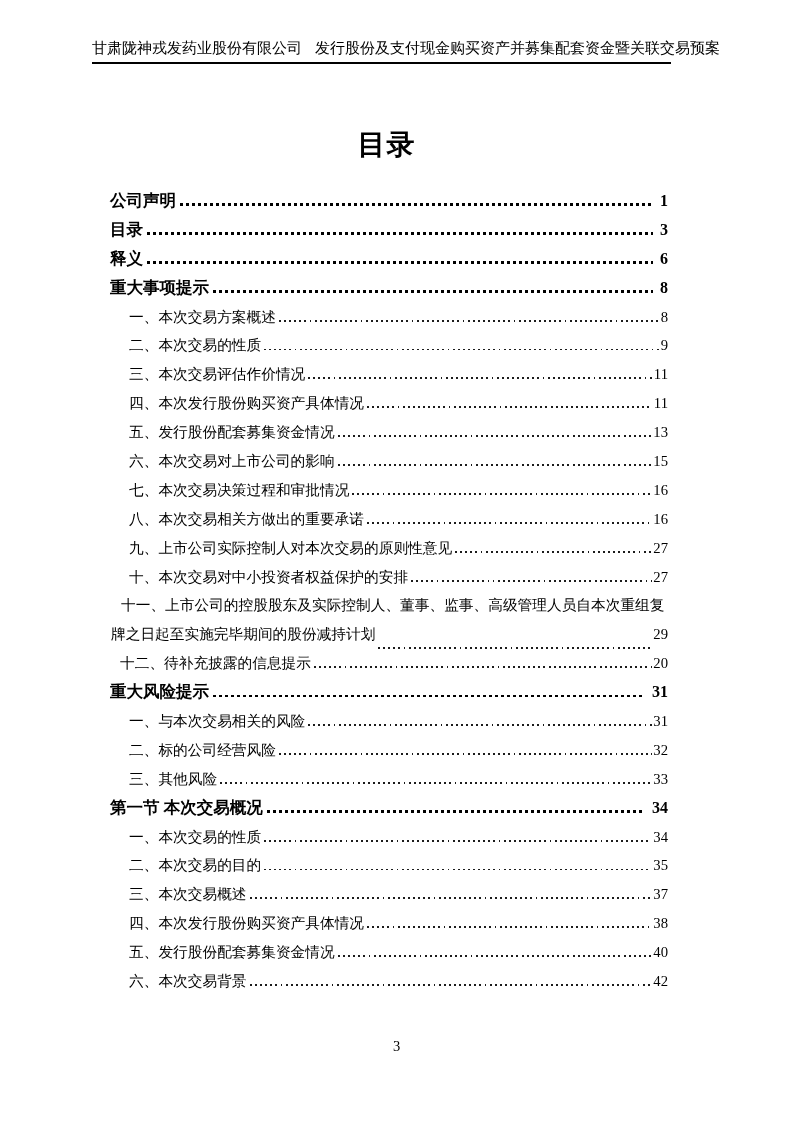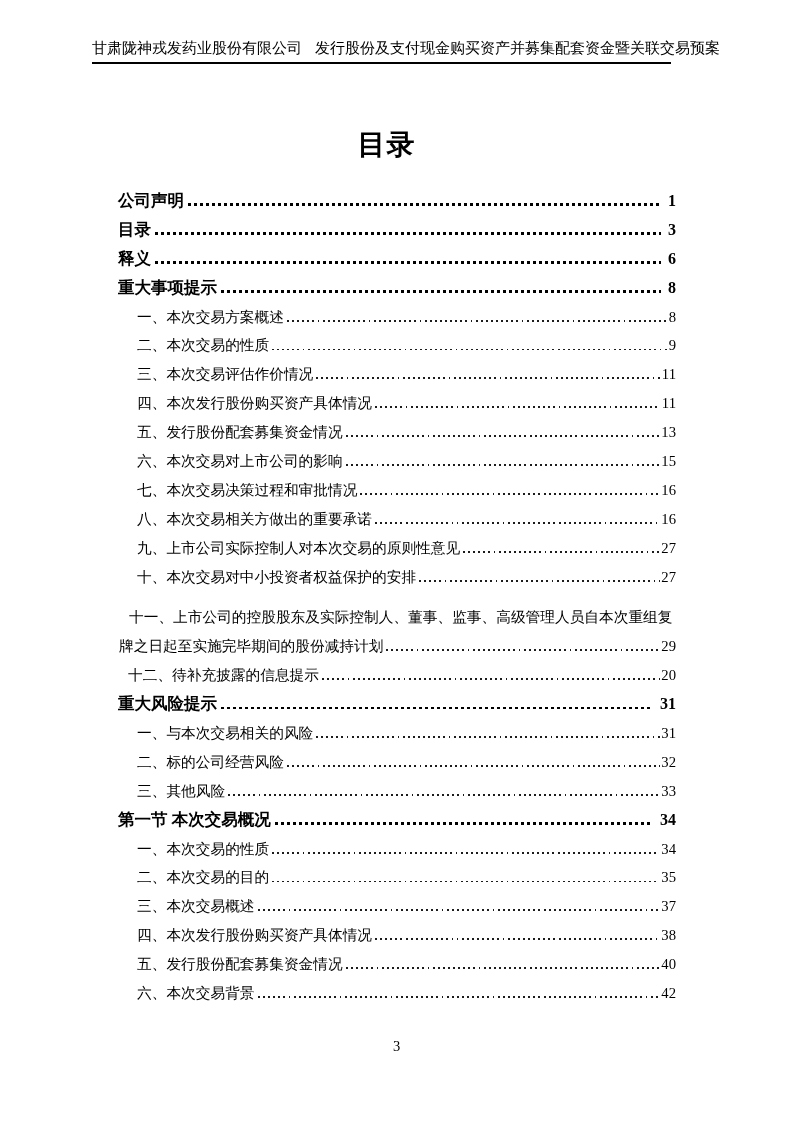--- a/index.html
+++ b/index.html
@@ -22,30 +22,30 @@
   .hsp { display: inline-block; width: 13px; }
 
   
   .doc-title {
     position: absolute; left: 97px; width: 579px; top: 128px;
     text-align: center; font-size: 28px; font-weight: bold;
     line-height: 34px; letter-spacing: 1px;
   }
 
   
-  .toc { position: absolute; left: 97px; width: 579px; top: 187px; }
+  .toc { position: absolute; left: 89px; width: 579px; top: 187px; }
   .toc-row {
     display: flex; align-items: baseline;
     height: 28.9px; line-height: 28.9px;
   }
   .lvl1 { padding-left: 21px; font-weight: bold; font-size: 16.5px; }
   .lvl2 { padding-left: 40px; font-size: 14.7px; font-family: Liberation Serif, serif; }
   .tight { padding-left: 31px; }
-  .wrap-first { padding-left: 32px; margin-top: 12px; }
-  .wrap-rest  { padding-left: 22px; }
+  .wrap-first { padding-left: 32px; }
+  .wrap-rest  { padding-left: 22px; align-items: flex-end; }
   .toc-title { white-space: nowrap; }
 
   .dots { flex: 1 1 auto; margin-left: 3px; min-width: 8px; }
   .lvl1 .dots {
     height: 2.6px; margin-right: 7px; margin-left: 4px;
     background: repeating-linear-gradient(to right, #000 0 2.6px, transparent 2.6px 6px);
   }
   .lvl2 .dots {
     height: 1.9px; margin-right: 1px;
     background: repeating-linear-gradient(to right, #1c1c1c 0 1.9px, transparent 1.9px 5.1px);

